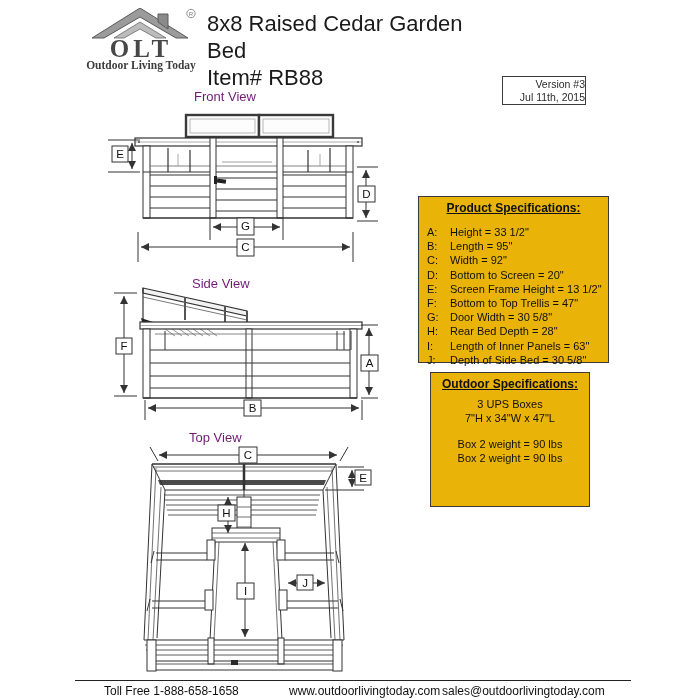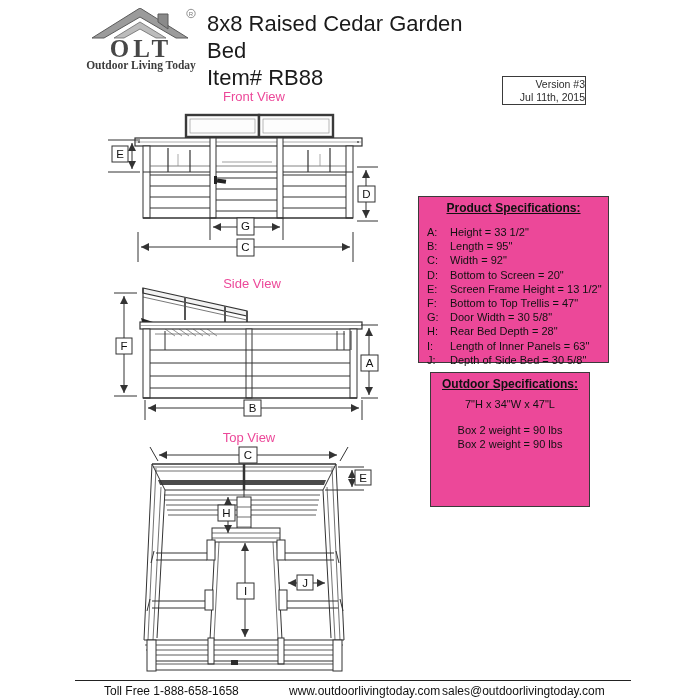--- a/index.html
+++ b/index.html
@@ -6,24 +6,24 @@
   body{width:700px;height:700px;position:relative;font-family:"Liberation Sans","DejaVu Sans",sans-serif;color:#1a1a1a;overflow:hidden;}
   .abs{position:absolute;}
 
   
   .title-block{left:207px;top:10px;width:300px;text-align:left;line-height:27px;}
   .title-l1{font-size:22px;}
   .title-l2{font-size:22px;}
   .version-box{left:502px;top:76px;width:82px;border:1.5px solid #3a3a3a;text-align:right;font-size:10.5px;line-height:12.5px;padding:1px 0;color:#2b2b2b;}
 
   
-  .view-label{width:120px;text-align:center;font-size:13px;color:#ec4899;}
+  .view-label{width:120px;text-align:left;font-size:13px;color:#701a75;}
 
   
-  .spec-box{border:1.5px solid #3a3a3a;background:#ec4899;}
+  .spec-box{border:1.5px solid #3a3a3a;background:#eab308;}
   .spec-title{font-weight:bold;font-size:12px;text-align:center;text-decoration:underline;padding-top:4px;color:#111;}
   .ps-list{margin-top:10px;}
   .ps-row{display:flex;font-size:11px;line-height:14.2px;color:#111;}
   .ps-key{width:23px;padding-left:8px;flex:none;}
   .ship-line{font-size:11px;line-height:14px;text-align:center;color:#111;}
   .gap6{height:6px;} .gap12{height:12px;}
 
   
   .footer-line{left:75px;top:680px;width:556px;border-top:1.5px solid #222;height:0;}
   .footer-text{top:684px;font-size:12px;color:#111;}
@@ -383,20 +383,21 @@
     <div class="ps-row">
         <span class="ps-key">J:</span>
         <span>Depth of Side Bed = 30 5/8"</span>
       </div>
   </div>
 </div>
 
 <div class="abs spec-box" style="left:430px;top:372px;width:158px;height:133px">
   <div class="spec-title">Outdoor Specifications:</div>
   <div class="gap6"></div>
+  <div class="ship-line">3 UPS Boxes</div>
   <div class="ship-line">7"H x 34"W x 47"L</div>
   <div class="gap12"></div>
   <div class="ship-line">Box 2 weight = 90 lbs</div>
   <div class="ship-line">Box 2 weight = 90 lbs</div>
   <div class="gap12"></div>
 </div>
 
 <div class="abs footer-line"></div>
 <div class="abs footer-text" style="left:104px">Toll Free 1-888-658-1658</div>
 <div class="abs footer-text" style="left:289px">www.outdoorlivingtoday.com</div>

